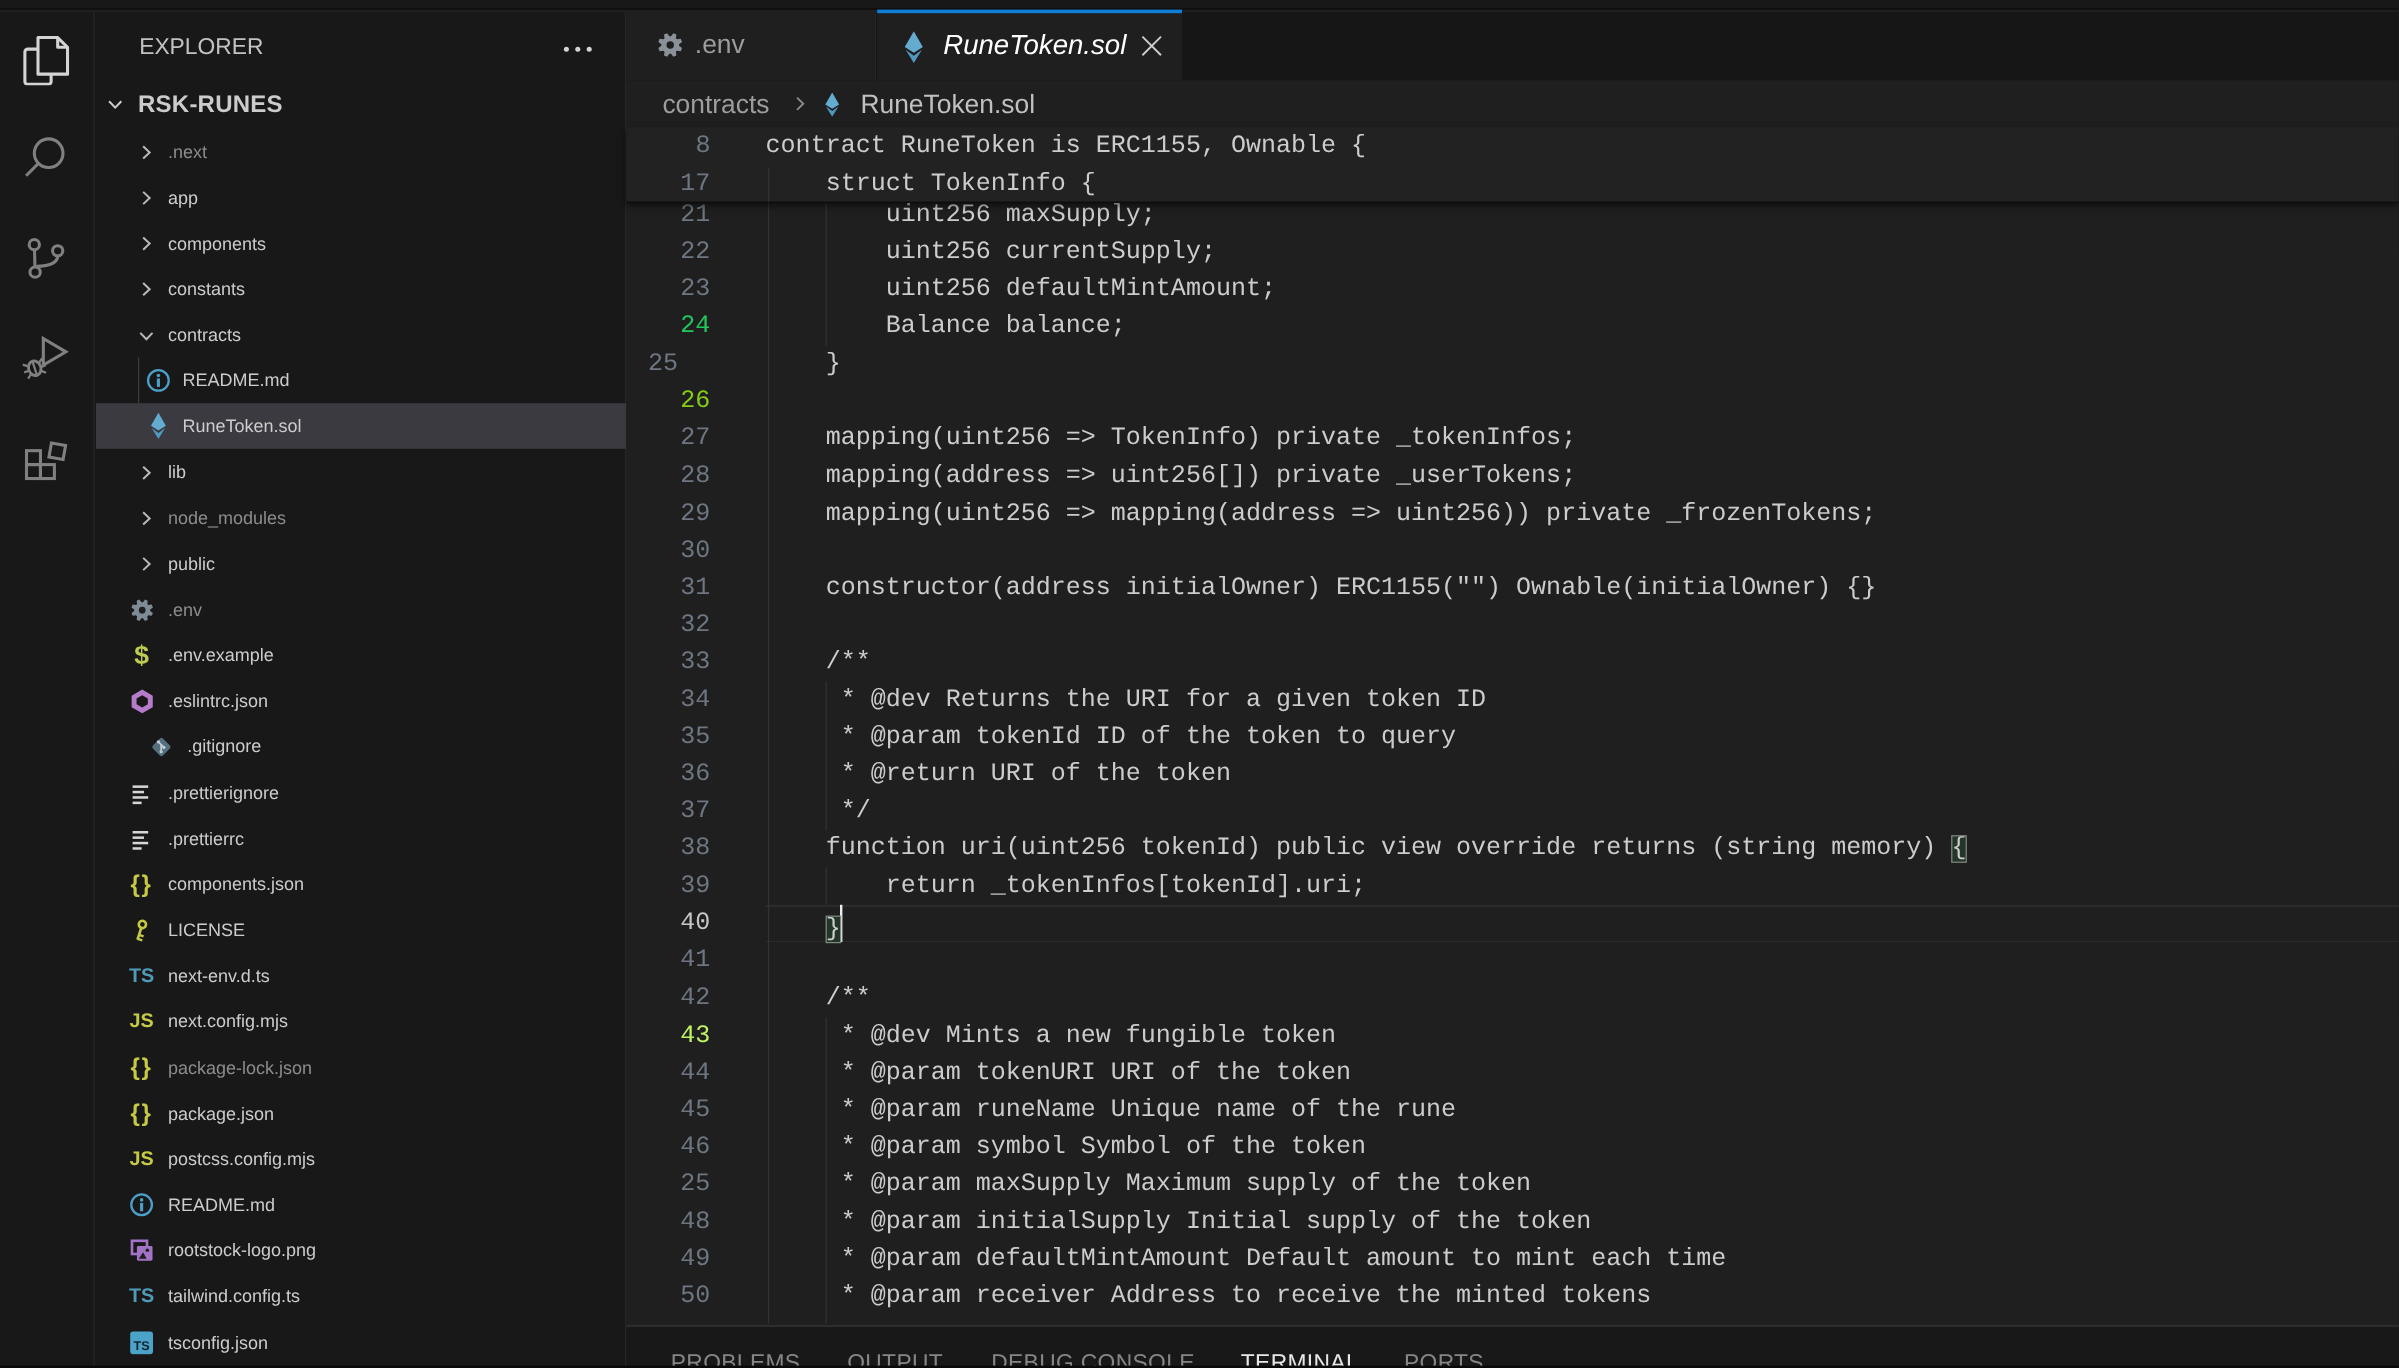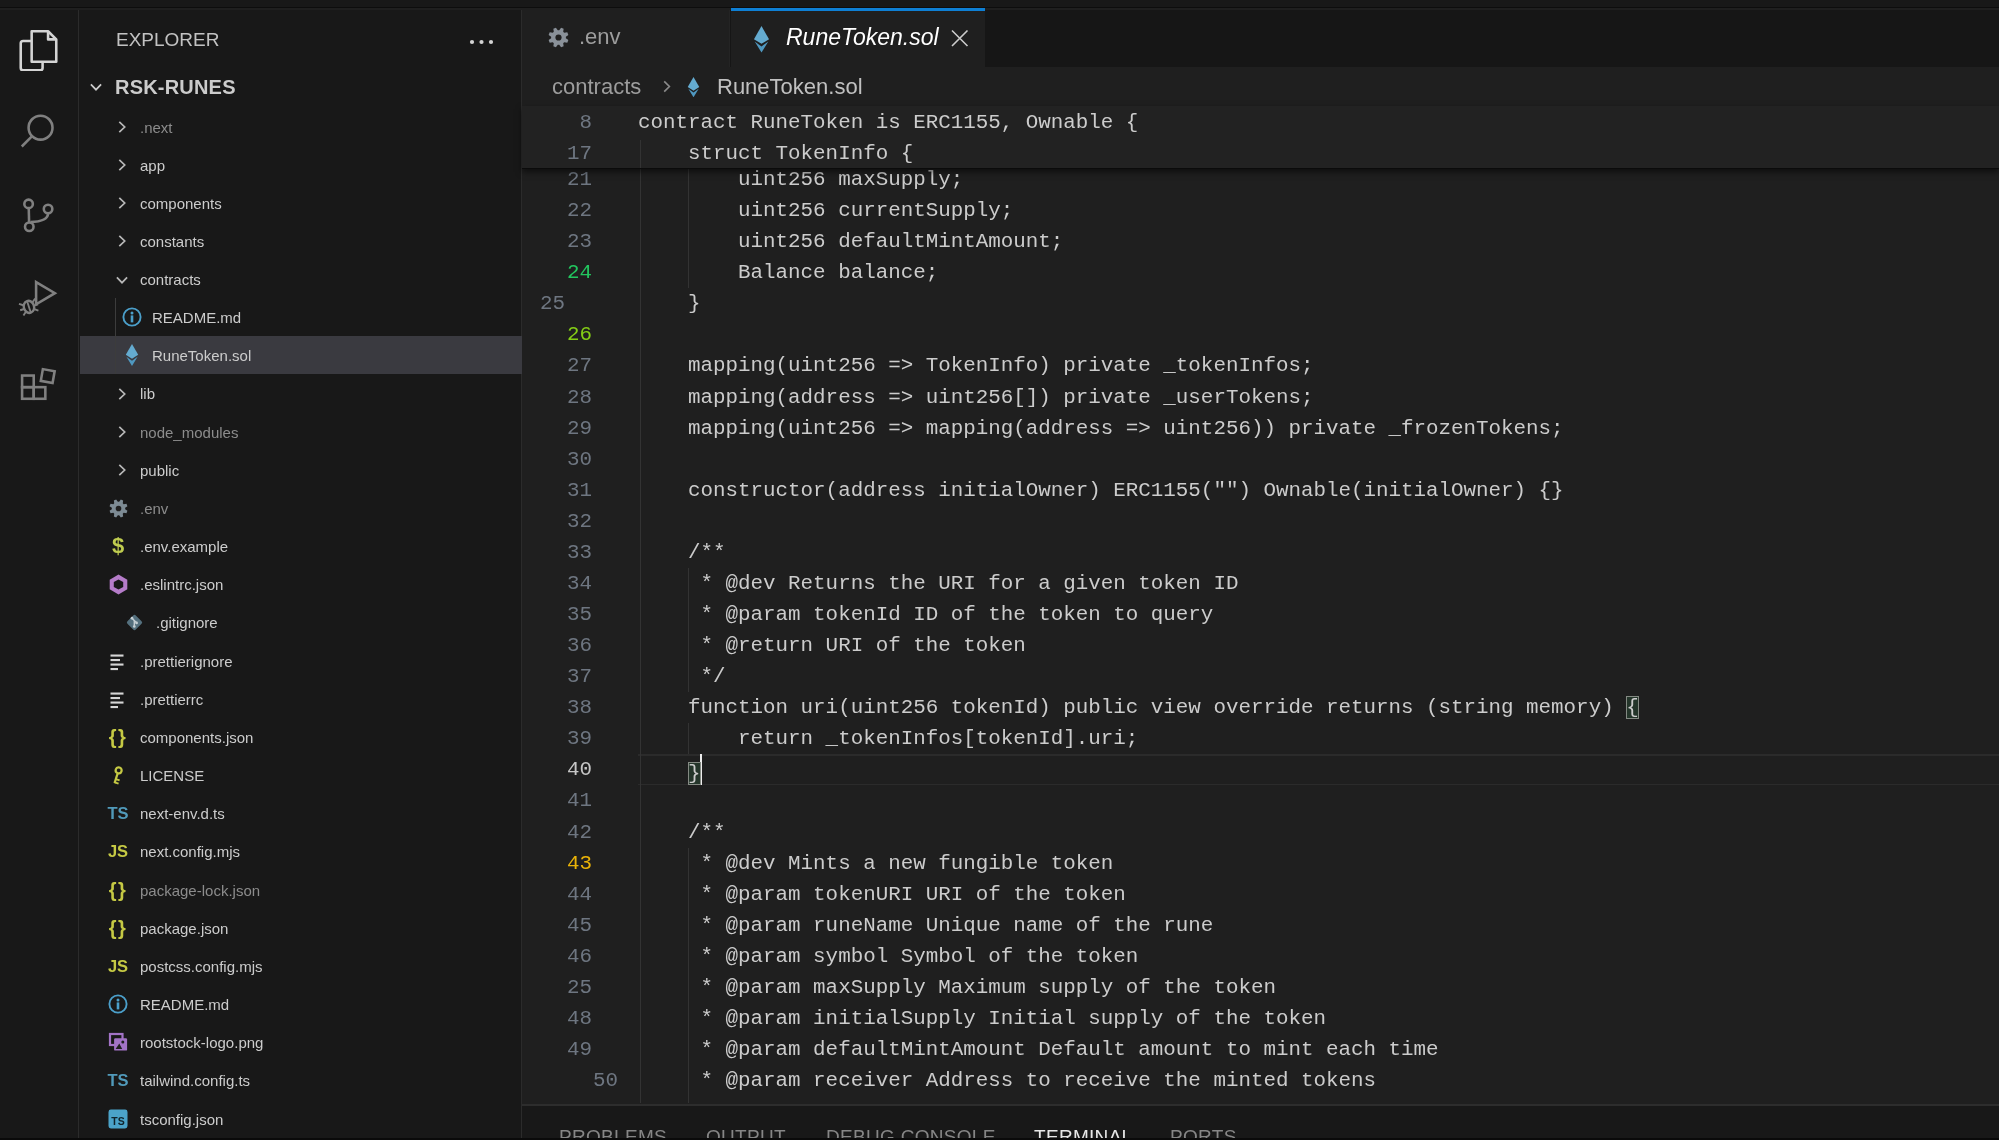--- a/index.html
+++ b/index.html
@@ -353,35 +353,35 @@
 <div class="abs mono" style="left:638px;top:661.1px">     */</div>
 <div class="abs num" style="left:522px;top:692.2px;width:70px;color:#6e7681">38</div>
 <div class="abs mono" style="left:638px;top:692.2px">    function uri(uint256 tokenId) public view override returns (string memory) <span class="bm">{</span></div>
 <div class="abs num" style="left:522px;top:723.3px;width:70px;color:#6e7681">39</div>
 <div class="abs mono" style="left:638px;top:723.3px">        return _tokenInfos[tokenId].uri;</div>
 <div class="abs num" style="left:522px;top:754.3px;width:70px;color:#c6c6c6">40</div>
 <div class="abs mono" style="left:638px;top:754.3px">    <span class="bm">}</span><span class="cur"></span></div>
 <div class="abs num" style="left:522px;top:785.4px;width:70px;color:#6e7681">41</div>
 <div class="abs num" style="left:522px;top:816.5px;width:70px;color:#6e7681">42</div>
 <div class="abs mono" style="left:638px;top:816.5px">    /**</div>
-<div class="abs num" style="left:522px;top:847.5px;width:70px;color:#eab308">43</div>
+<div class="abs num" style="left:522px;top:847.5px;width:70px;color:#bef264">43</div>
 <div class="abs mono" style="left:638px;top:847.5px">     * @dev Mints a new fungible token</div>
 <div class="abs num" style="left:522px;top:878.6px;width:70px;color:#6e7681">44</div>
 <div class="abs mono" style="left:638px;top:878.6px">     * @param tokenURI URI of the token</div>
 <div class="abs num" style="left:522px;top:909.7px;width:70px;color:#6e7681">45</div>
 <div class="abs mono" style="left:638px;top:909.7px">     * @param runeName Unique name of the rune</div>
 <div class="abs num" style="left:522px;top:940.8px;width:70px;color:#6e7681">46</div>
 <div class="abs mono" style="left:638px;top:940.8px">     * @param symbol Symbol of the token</div>
 <div class="abs num" style="left:522px;top:971.8px;width:70px;color:#6e7681">25</div>
 <div class="abs mono" style="left:638px;top:971.8px">     * @param maxSupply Maximum supply of the token</div>
 <div class="abs num" style="left:522px;top:1002.9px;width:70px;color:#6e7681">48</div>
 <div class="abs mono" style="left:638px;top:1002.9px">     * @param initialSupply Initial supply of the token</div>
 <div class="abs num" style="left:522px;top:1034.0px;width:70px;color:#6e7681">49</div>
 <div class="abs mono" style="left:638px;top:1034.0px">     * @param defaultMintAmount Default amount to mint each time</div>
-<div class="abs num" style="left:548px;top:1065.0px;width:70px;color:#6e7681">50</div>
+<div class="abs num" style="left:522px;top:1065.0px;width:70px;color:#6e7681">50</div>
 <div class="abs mono" style="left:638px;top:1065.0px">     * @param receiver Address to receive the minted tokens</div>
 <div class="abs" style="left:522px;top:106px;width:1477px;height:62.5px;background:#222222;box-shadow:0 3px 6px rgba(0,0,0,0.55);border-bottom:1.4px solid #0b0b0b"></div>
 <div class="abs num" style="left:522px;top:106.5px;width:70px">8</div>
 <div class="abs mono" style="left:638px;top:106.5px">contract RuneToken is ERC1155, Ownable {</div>
 <div class="abs num" style="left:522px;top:137.6px;width:70px">17</div>
 <div class="abs mono" style="left:638px;top:137.6px">    struct TokenInfo {</div>
 <div class="abs" style="left:640.0px;top:140px;width:1.4px;height:28px;background:#333333"></div>
 <div class="abs" style="left:522px;top:1104px;width:1477px;height:1.6px;background:#2d2d2d"></div>
 <div class="abs" style="left:522px;top:1105.6px;width:1477px;height:34.4px;background:#181818"></div>
 <div class="abs" style="left:559px;top:1126px;font-size:19px;color:#868686;letter-spacing:0.3px">PROBLEMS</div>

